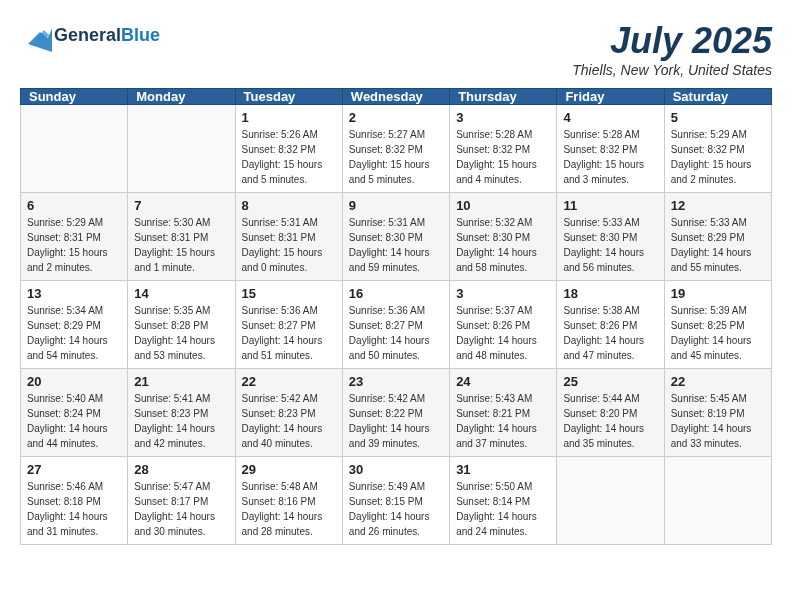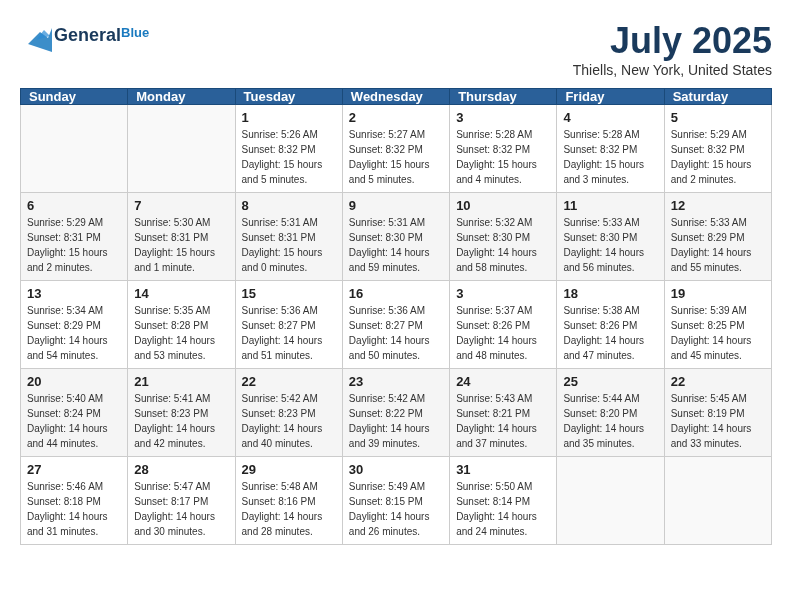--- a/index.html
+++ b/index.html
@@ -11,20 +11,21 @@
       padding: 20px;
     }
     .header {
       display: flex;
       justify-content: space-between;
       align-items: flex-start;
       margin-bottom: 10px;
     }
     .title-block {
       text-align: right;
+      font-style: italic;
     }
     .main-title {
       font-size: 36px;
       color: #1a3a5c;
       font-weight: bold;
     }
     .subtitle {
       font-size: 14px;
       color: #333;
     }
@@ -86,21 +87,21 @@
       display: flex;
       flex-direction: row;
       line-height: 1.1;
     }
     .logo-general {
       font-size: 18px;
       font-weight: bold;
       color: #1a3a5c;
     }
     .logo-blue {
-      font-size: 13px;
+      font-size: 18px;
       font-weight: bold;
       color: #1a7abf;
     }
   </style>
 </head>
 <body>
 
 <div class="header">
   <div class="logo-wrapper">
     <div class="logo-icon">

